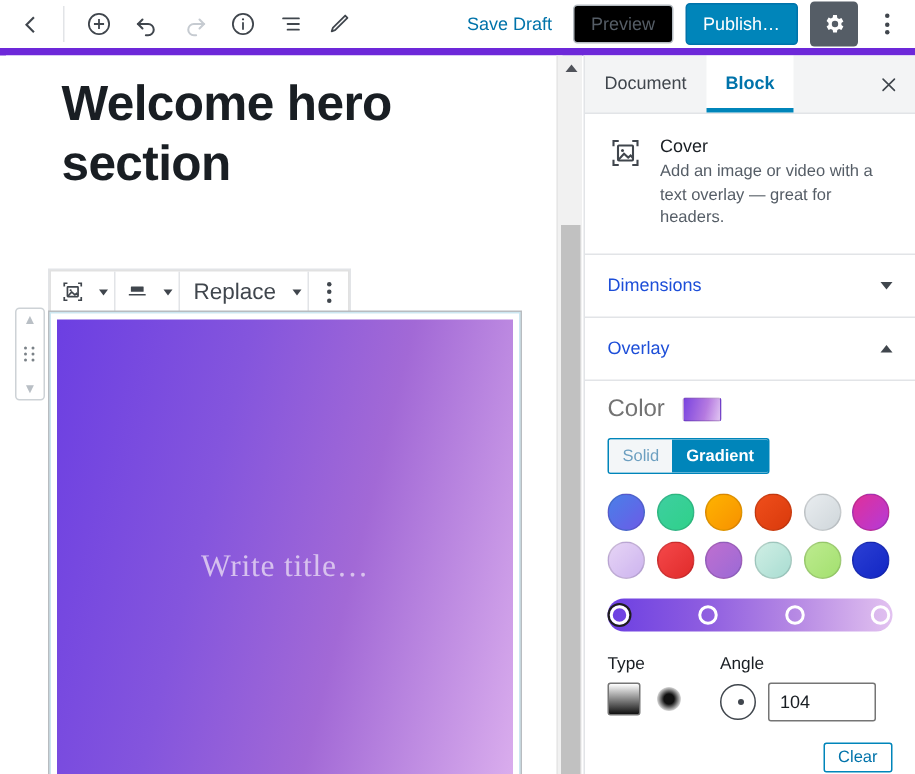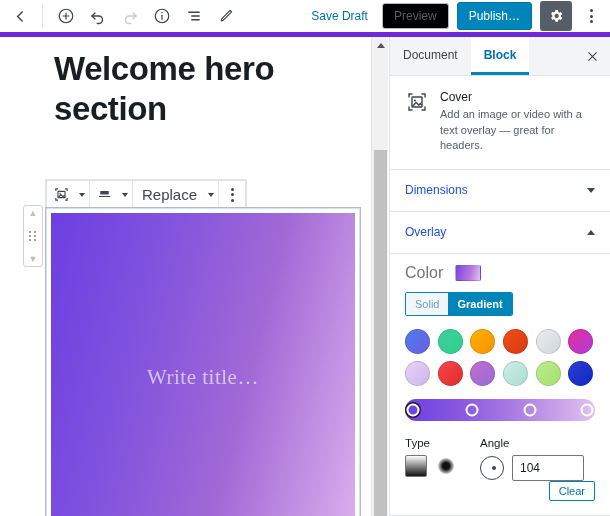--- a/index.html
+++ b/index.html
@@ -49,21 +49,21 @@
   }
   .btn-kebab {
     width: 22px; height: 30px; display: flex; align-items: center; justify-content: center;
     color: #40464d; cursor: pointer;
   }
   .dots-v { display: flex; flex-direction: column; gap: 2.5px; align-items: center; }
   .dots-v i { width: 3px; height: 3px; border-radius: 50%; background: currentColor; display: block; }
 
   
   .canvas {
-    position: absolute; top: 37px; left: 17px; width: 371px; height: 479px;
+    position: absolute; top: 37px; left: 4px; width: 371px; height: 479px;
     background: #fff; overflow: hidden;
   }
   .post-title {
     position: absolute; left: 37px; top: 12px; width: 300px;
     font-size: 33px; font-weight: bold; line-height: 1.22;
     color: #191e23; letter-spacing: -0.4px;
   }
 
   
   .mover {
@@ -245,21 +245,21 @@
   }
   .dial i {
     position: absolute; width: 4px; height: 4px; border-radius: 50%;
     background: #40464d; left: 11px; top: 9px;
   }
   .angle-input {
     width: 72px; height: 26px; border: 1px solid #757575; border-radius: 2px;
     font-size: 12px; color: #191e23; padding: 0 7px;
     font-family: "Liberation Sans", sans-serif; background: #fff;
   }
-  .clear-row { display: flex; justify-content: flex-end; }
+  .clear-row { display: flex; justify-content: flex-end; margin-top: 14px; }
   .btn-clear {
     font-size: 11px; color: #0073aa; background: #fff;
     border: 1px solid #0085ba; border-radius: 2px;
     padding: 3px 9px; cursor: pointer;
   }
   svg { display: block; }
 </style>
 </head>
 <body>
 

